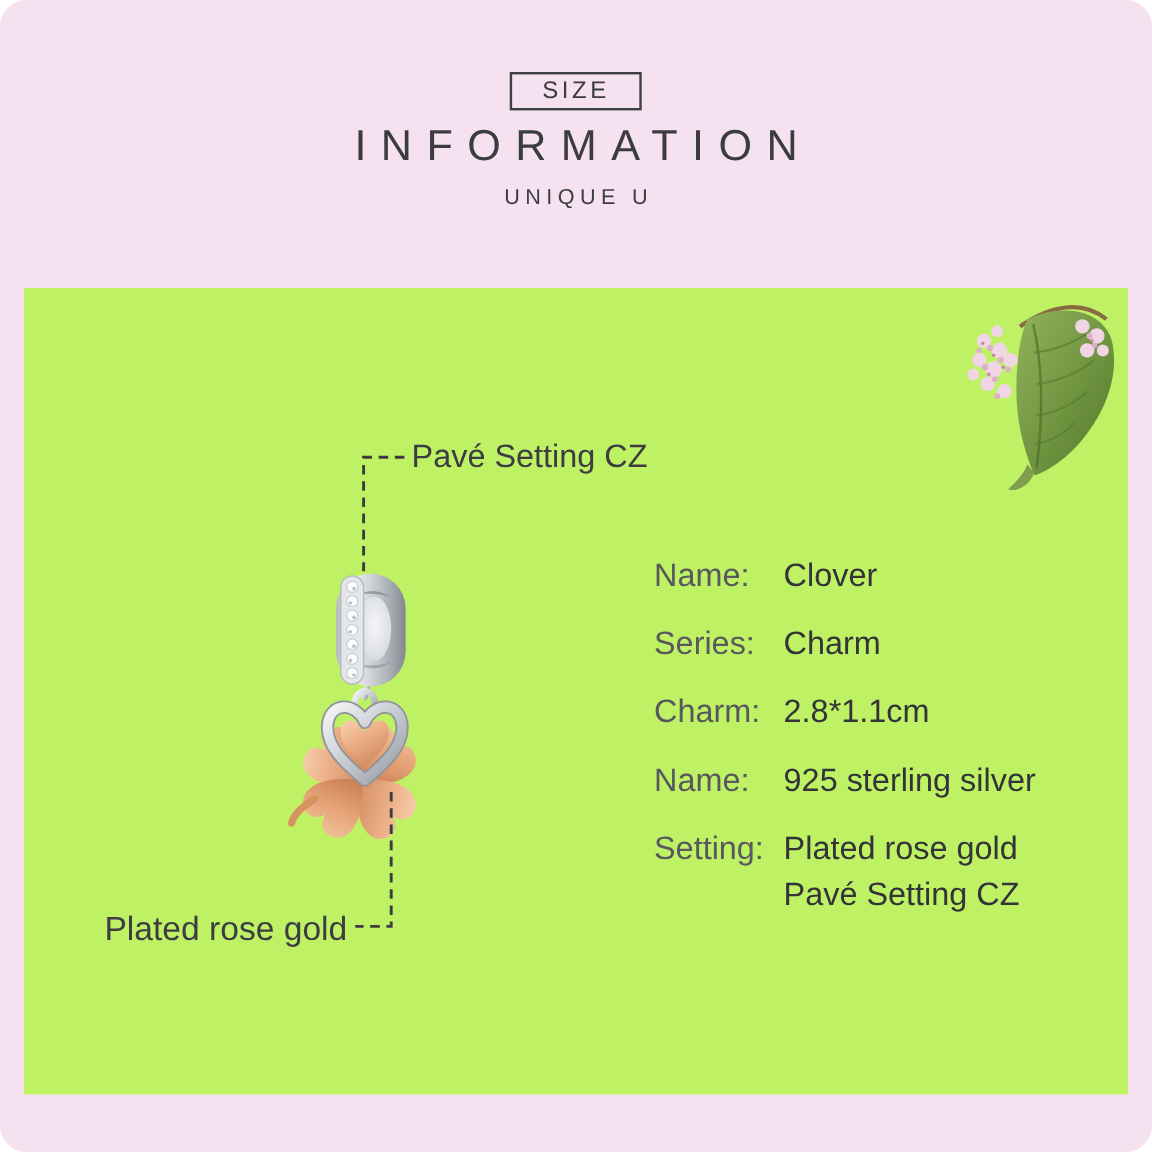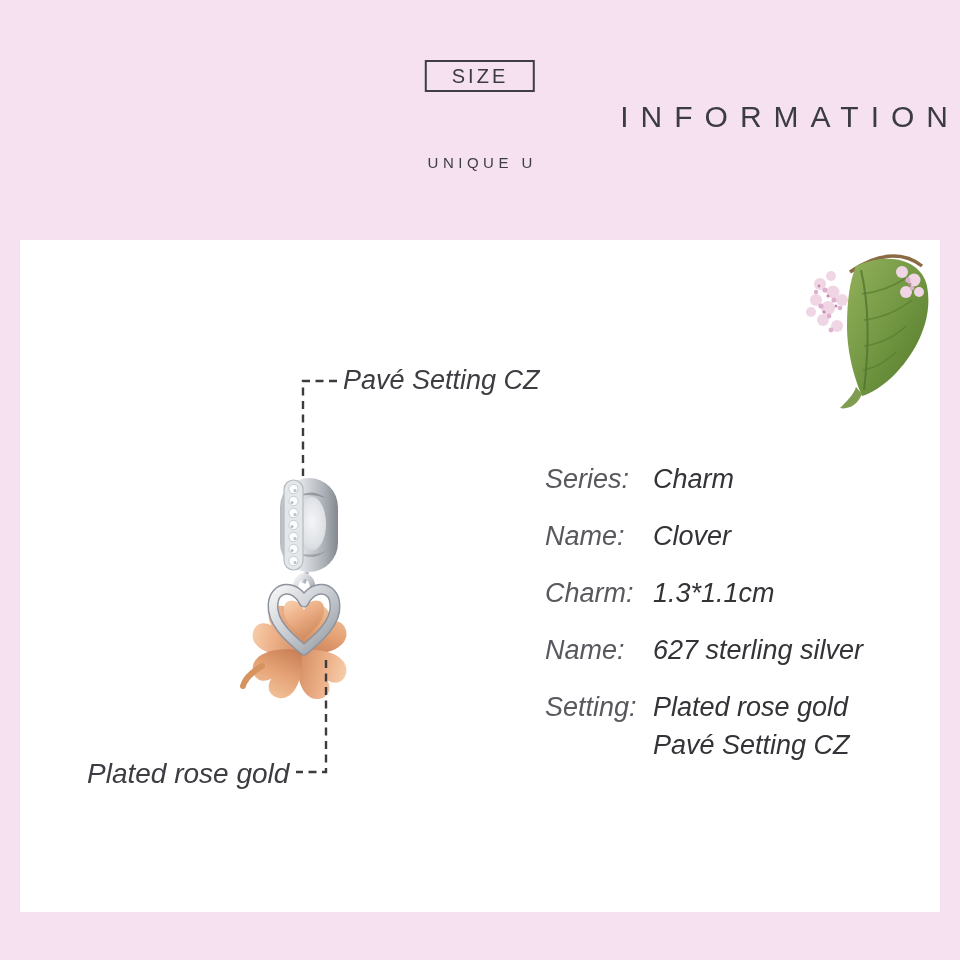--- a/index.html
+++ b/index.html
@@ -1,29 +1,29 @@
 <!DOCTYPE html>
 <html><head>
 <meta charset="utf-8">
 <style>
   html,body{margin:0;padding:0;}
   body{width:960px;height:960px;font-family:"Liberation Sans","DejaVu Sans",sans-serif;}
-  .page{position:relative;width:960px;height:960px;background:#f6e1f1;overflow:hidden;}
+  .page{position:relative;width:960px;height:960px;background:#f6e1f1;overflow:hidden;border-radius:22px;}
 
   
   .size-badge{position:absolute;top:60px;left:50%;transform:translateX(-50%);
     border:2px solid #3e3e44;color:#3a3a40;font-size:20px;letter-spacing:3px;
     padding:2px 25px;line-height:24px;background:transparent;}
-  .title{position:absolute;top:100px;left:0;width:100%;text-align:right;
-    font-size:30px;font-weight:400;letter-spacing:12px;text-indent:12px;color:#3b3b42;}
+  .title{position:absolute;top:100px;left:0;width:100%;text-align:center;
+    font-size:36px;font-weight:400;letter-spacing:12px;text-indent:12px;color:#3b3b42;}
   .subtitle{position:absolute;top:154px;left:0;width:100%;text-align:center;
-    font-size:15px;font-weight:400;letter-spacing:4.5px;text-indent:4.5px;color:#3d3d44;}
+    font-size:18px;font-weight:400;letter-spacing:4.5px;text-indent:4.5px;color:#3d3d44;}
 
   
-  .panel{position:absolute;left:20px;top:240px;width:920px;height:672px;background:#ffffff;font-style:italic;}
+  .panel{position:absolute;left:20px;top:240px;width:920px;height:672px;background:#bef264;}
 
   .decor{position:absolute;left:778px;top:2px;width:142px;height:168px;}
   .charm{position:absolute;left:220px;top:230px;width:120px;height:240px;}
   .lines{position:absolute;left:0;top:0;width:920px;height:672px;pointer-events:none;}
 
   .callout{position:absolute;color:#3c3c42;white-space:nowrap;}
   .callout.pave{left:323px;top:125px;font-size:27px;}
   .callout.plated{left:67px;top:518px;font-size:28px;}
 
   
@@ -177,34 +177,34 @@
     <svg class="lines" viewBox="0 0 920 672" aria-hidden="true">
       <path d="M317 141 H283 V236" fill="none" stroke="#3b3b40" stroke-width="2.4" stroke-dasharray="8 5.5"></path>
       <path d="M306 420 V532 H276" fill="none" stroke="#3b3b40" stroke-width="2.4" stroke-dasharray="8 5.5"></path>
     </svg>
 
     <div class="callout pave">Pavé Setting CZ</div>
     <div class="callout plated">Plated rose gold</div>
 
     <div class="specs">
       <div class="spec-row">
+        <div class="spec-label">Name:</div>
+        <div class="spec-value">Clover</div>
+      </div>
+      <div class="spec-row">
         <div class="spec-label">Series:</div>
         <div class="spec-value">Charm</div>
       </div>
       <div class="spec-row">
+        <div class="spec-label">Charm:</div>
+        <div class="spec-value">2.8*1.1cm</div>
+      </div>
+      <div class="spec-row">
         <div class="spec-label">Name:</div>
-        <div class="spec-value">Clover</div>
-      </div>
-      <div class="spec-row">
-        <div class="spec-label">Charm:</div>
-        <div class="spec-value">1.3*1.1cm</div>
-      </div>
-      <div class="spec-row">
-        <div class="spec-label">Name:</div>
-        <div class="spec-value">627 sterling silver</div>
+        <div class="spec-value">925 sterling silver</div>
       </div>
       <div class="spec-row">
         <div class="spec-label">Setting:</div>
         <div class="spec-value multiline">
           <div>Plated rose gold</div>
           <div>Pavé Setting CZ</div>
         </div>
       </div>
     </div>
 

